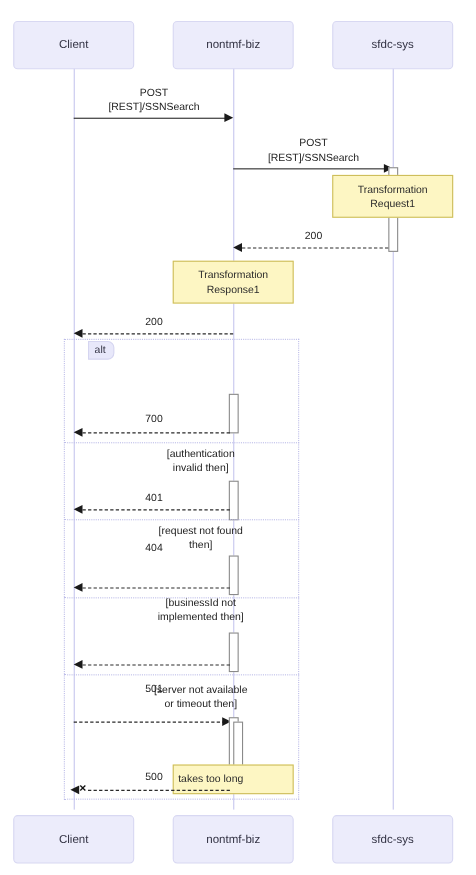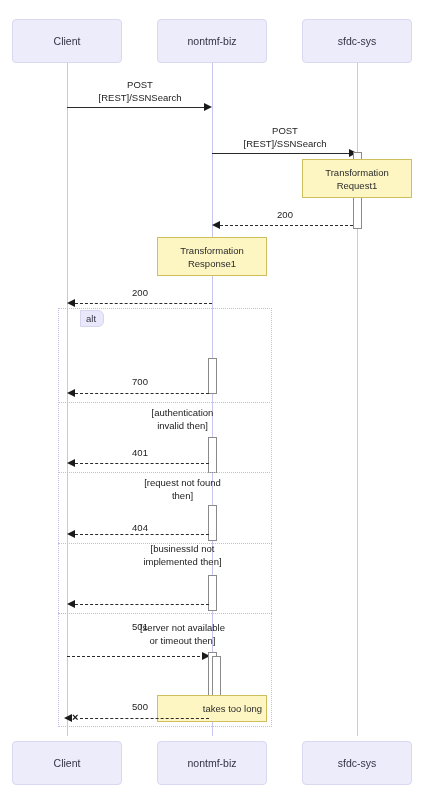--- a/index.html
+++ b/index.html
@@ -15,21 +15,21 @@
     font-size:10.5px;color:#333344;box-sizing:border-box;
   }
 
   .activation{
     position:absolute;width:9px;background:#FFFFFF;
     border:1px solid #8a8a8a;box-sizing:border-box;
   }
 
   .note{
     position:absolute;background:#FDF6C3;border:1px solid #CEBE5C;
-    box-sizing:border-box;display:flex;align-items:center;justify-content:flex-end;
+    box-sizing:border-box;display:flex;align-items:center;justify-content:flex-start;
     text-align:center;font-size:9.5px;color:#2b2b2b;line-height:13px;padding:2px 4px;
   }
 
   .msg-line{position:absolute;height:0;border-top:1.2px solid #2a2a2a;}
   .msg-line.dashed{border-top:1.2px dashed #2a2a2a;}
 
   .arrow-r{
     position:absolute;width:0;height:0;
     border-top:4.5px solid transparent;border-bottom:4.5px solid transparent;
     border-left:8px solid #1a1a1a;
@@ -132,21 +132,21 @@
 invalid then]</div>
   <div class="activation" style="left:208px;top:437px;height:36px;"></div>
   <div class="msg-label" style="left:68px;top:446px;width:144px;">401</div>
   <div class="msg-line dashed" style="left:75px;top:463px;width:134px;"></div>
   <div class="arrow-l" style="left:67px;top:458.5px;"></div>
   <div class="frame-divider" style="left:58px;top:472px;width:214px;"></div>
 
   <div class="guard" style="left:100px;top:476px;width:165px;">[request not found
 then]</div>
   <div class="activation" style="left:208px;top:505px;height:36px;"></div>
-  <div class="msg-label" style="left:68px;top:521px;width:144px;">404</div>
+  <div class="msg-label" style="left:68px;top:492px;width:144px;">404</div>
   <div class="msg-line dashed" style="left:75px;top:534px;width:134px;"></div>
   <div class="arrow-l" style="left:67px;top:529.5px;"></div>
   <div class="frame-divider" style="left:58px;top:543px;width:214px;"></div>
 
   <div class="guard" style="left:100px;top:542px;width:165px;">[businessId not
 implemented then]</div>
   <div class="activation" style="left:208px;top:575px;height:36px;"></div>
   <div class="msg-label" style="left:68px;top:620px;width:144px;">501</div>
   <div class="msg-line dashed" style="left:75px;top:604px;width:134px;"></div>
   <div class="arrow-l" style="left:67px;top:599.5px;"></div>

